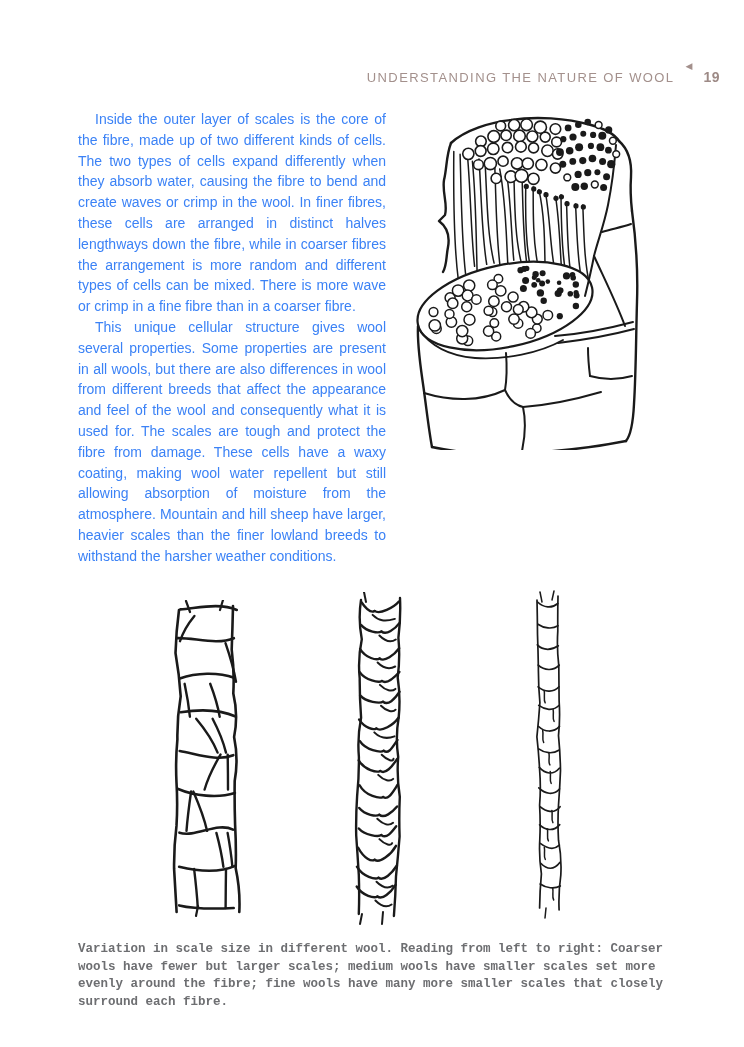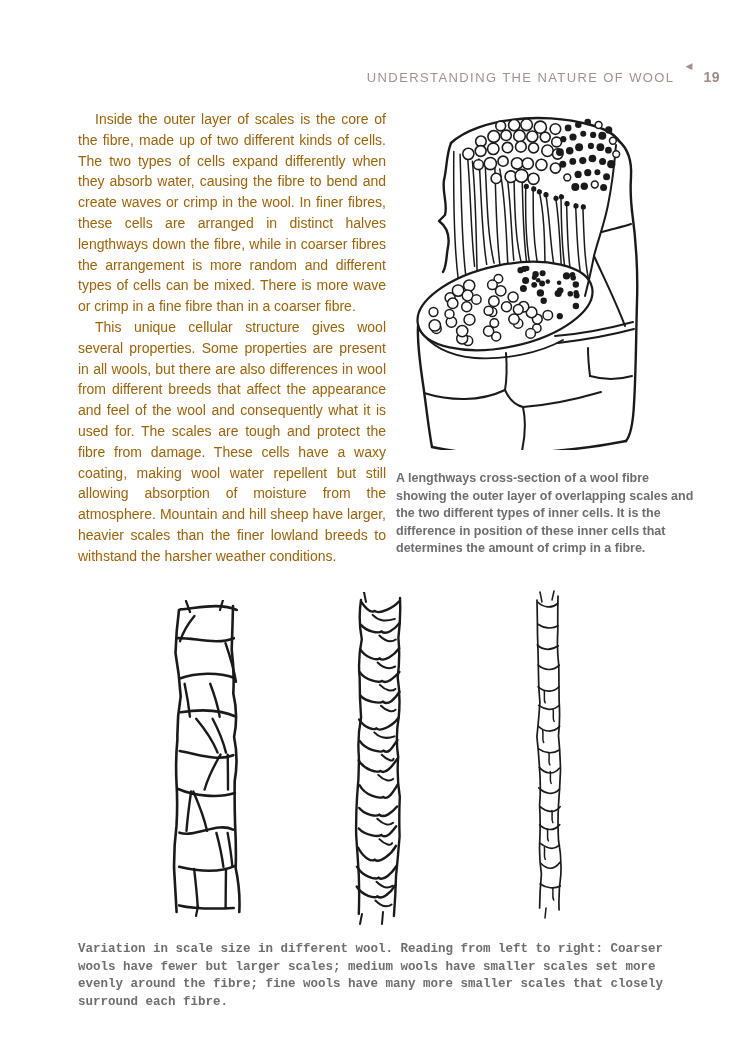--- a/index.html
+++ b/index.html
@@ -9,21 +9,21 @@
   }
   .running-head{
     position:absolute;top:46px;right:24px;display:flex;align-items:baseline;gap:11px;
     color:#a3908c;
   }
   .rh-title{font-size:13px;letter-spacing:1.4px;margin-top:24px;}
   .rh-arrow{font-size:9px;align-self:center;}
   .rh-page{font-size:14px;font-weight:bold;letter-spacing:.5px;color:#9d8a86;}
   .body-col{
     position:absolute;left:78px;top:109px;width:308px;
-    font-size:14px;line-height:20.8px;color:#a16207;text-align:justify;
+    font-size:14px;line-height:20.8px;color:#3b82f6;text-align:justify;
   }
   .body-col p{margin:0;text-indent:17px;}
   .fig-cross{position:absolute;left:405px;top:110px;margin:0;}
   .caption{
     position:absolute;margin:0;font-size:12.5px;line-height:17.6px;
     font-weight:bold;color:#6d6e71;
   }
   .cap-cross{left:396px;top:470px;width:298px;}
   .cap-bottom{left:78px;top:941px;width:598px;font-family:Liberation Mono, monospace;}
   .fibre{position:absolute;}
@@ -223,21 +223,20 @@
         <circle cx="118.6" cy="196.8" r="5.2" fill="#fff" stroke="#1a1a1a" stroke-width="1.5"></circle>
         <circle cx="113.3" cy="199.5" r="4.9" fill="#fff" stroke="#1a1a1a" stroke-width="1.5"></circle>
         <circle cx="87.4" cy="202.0" r="4.4" fill="#fff" stroke="#1a1a1a" stroke-width="1.5"></circle>
         <circle cx="83.6" cy="200.7" r="4.5" fill="#fff" stroke="#1a1a1a" stroke-width="1.5"></circle>
         <circle cx="88.9" cy="191.3" r="5.2" fill="#fff" stroke="#1a1a1a" stroke-width="1.5"></circle>
         <circle cx="108.1" cy="187.1" r="5.0" fill="#fff" stroke="#1a1a1a" stroke-width="1.5"></circle>
         <circle cx="101.5" cy="196.8" r="5.0" fill="#fff" stroke="#1a1a1a" stroke-width="1.5"></circle>
       </svg>
   </figure>
 
-  <p class="caption cap-cross">A lengthways cross-section of a wool fibre showing the outer layer of overlapping scales and the two different types of inner cells. It is the difference in position of these inner cells that determines the amount of crimp in a fibre.</p>
 
   <svg class="fibre" id="fibre1" width="80" height="318" viewBox="0 0 80 318">
       <path d="M11,10 Q8.1,31.6 7.5,53.1 Q11.3,74.7 12.7,96.3 Q9.0,117.9 9.4,139.4 Q7.4,161.0 8.5,182.6 Q9.8,204.1 8.5,225.7 Q5.8,247.3 6.1,268.9 Q7.4,290.4 8.6,312.0" fill="none" stroke="#1a1a1a" stroke-width="2.6" stroke-linecap="round" stroke-linejoin="round"></path>
       <path d="M65,6 Q64.5,27.9 63.7,49.7 Q66.5,71.6 65.3,93.4 Q70.5,115.3 66.1,137.1 Q70.6,159.0 66.7,180.9 Q66.4,202.7 67.1,224.6 Q68.3,246.4 67.7,268.3 Q72.4,290.1 71.3,312.0" fill="none" stroke="#1a1a1a" stroke-width="2.6" stroke-linecap="round" stroke-linejoin="round"></path>
       <path d="M12.3,9.4 C29.3,8.2 51.9,2.3 68.8,10.0" fill="none" stroke="#1a1a1a" stroke-width="2.6" stroke-linecap="round" stroke-linejoin="round"></path>
       <path d="M9.4,38.1 C26.3,37.6 49.0,45.3 65.9,38.2" fill="none" stroke="#1a1a1a" stroke-width="2.6" stroke-linecap="round" stroke-linejoin="round"></path>
       <path d="M11.8,78.4 C28.1,72.7 49.9,71.9 66.2,77.8" fill="none" stroke="#1a1a1a" stroke-width="2.6" stroke-linecap="round" stroke-linejoin="round"></path>
       <path d="M12.7,112.2 C29.2,109.6 51.2,109.2 67.7,116.5" fill="none" stroke="#1a1a1a" stroke-width="2.6" stroke-linecap="round" stroke-linejoin="round"></path>
       <path d="M11.7,151.0 C27.8,153.5 49.2,161.9 65.3,155.2" fill="none" stroke="#1a1a1a" stroke-width="2.6" stroke-linecap="round" stroke-linejoin="round"></path>
       <path d="M9.5,188.7 C26.7,196.0 49.7,198.4 66.9,193.0" fill="none" stroke="#1a1a1a" stroke-width="2.6" stroke-linecap="round" stroke-linejoin="round"></path>

